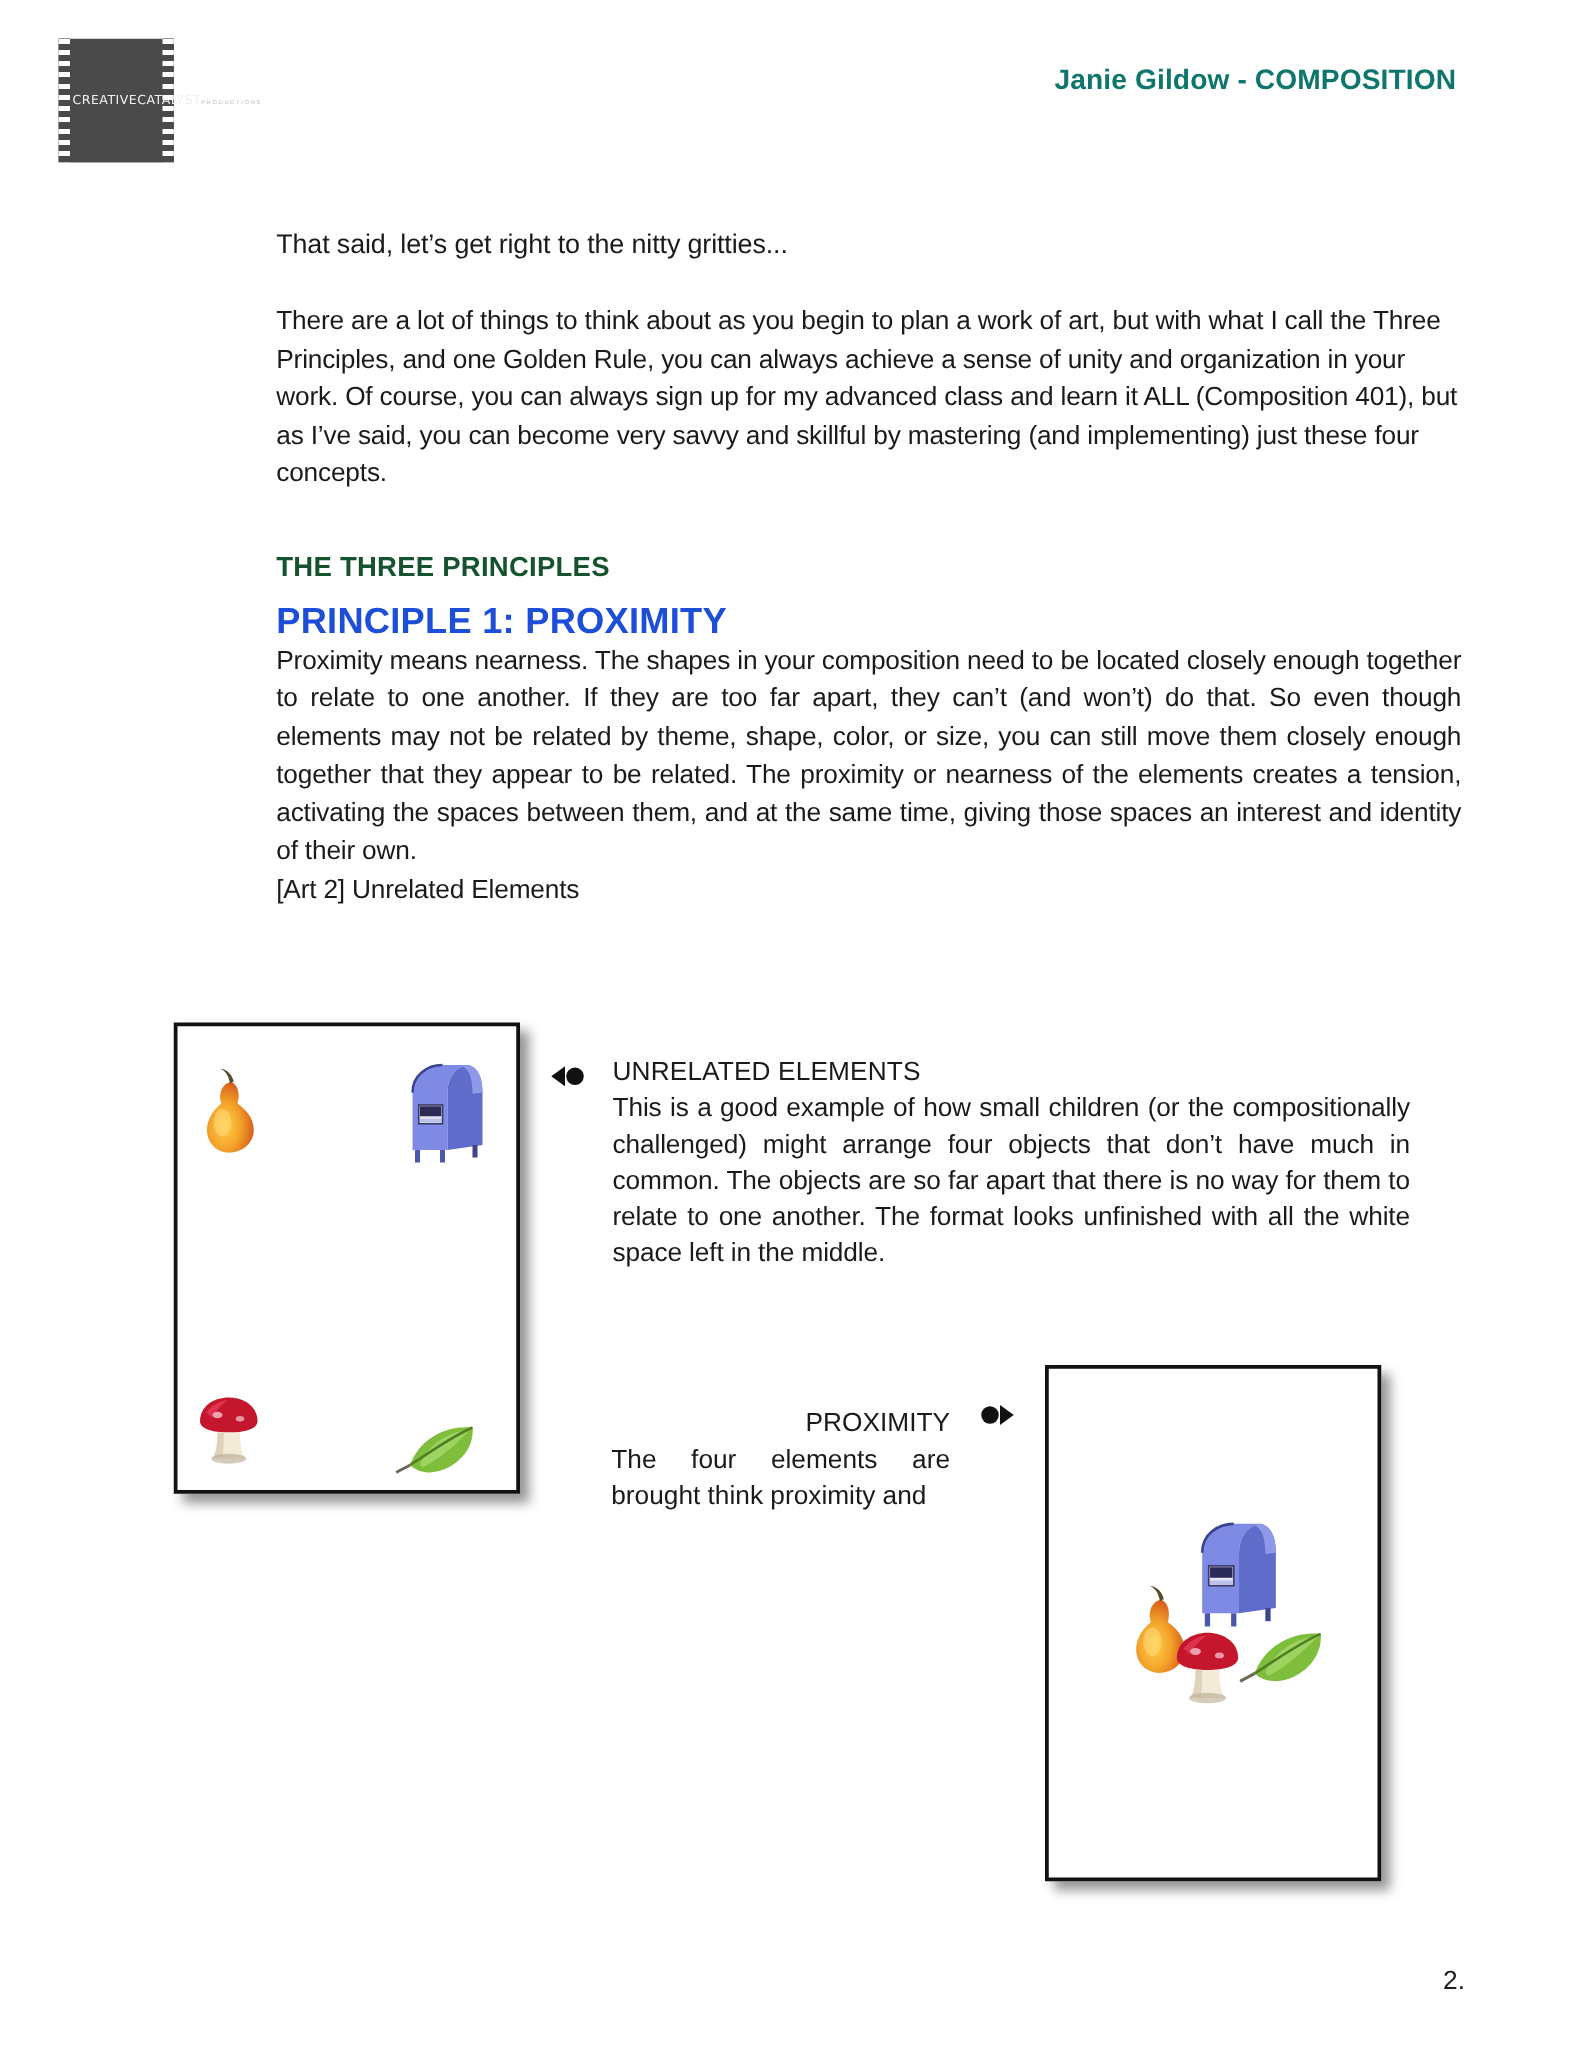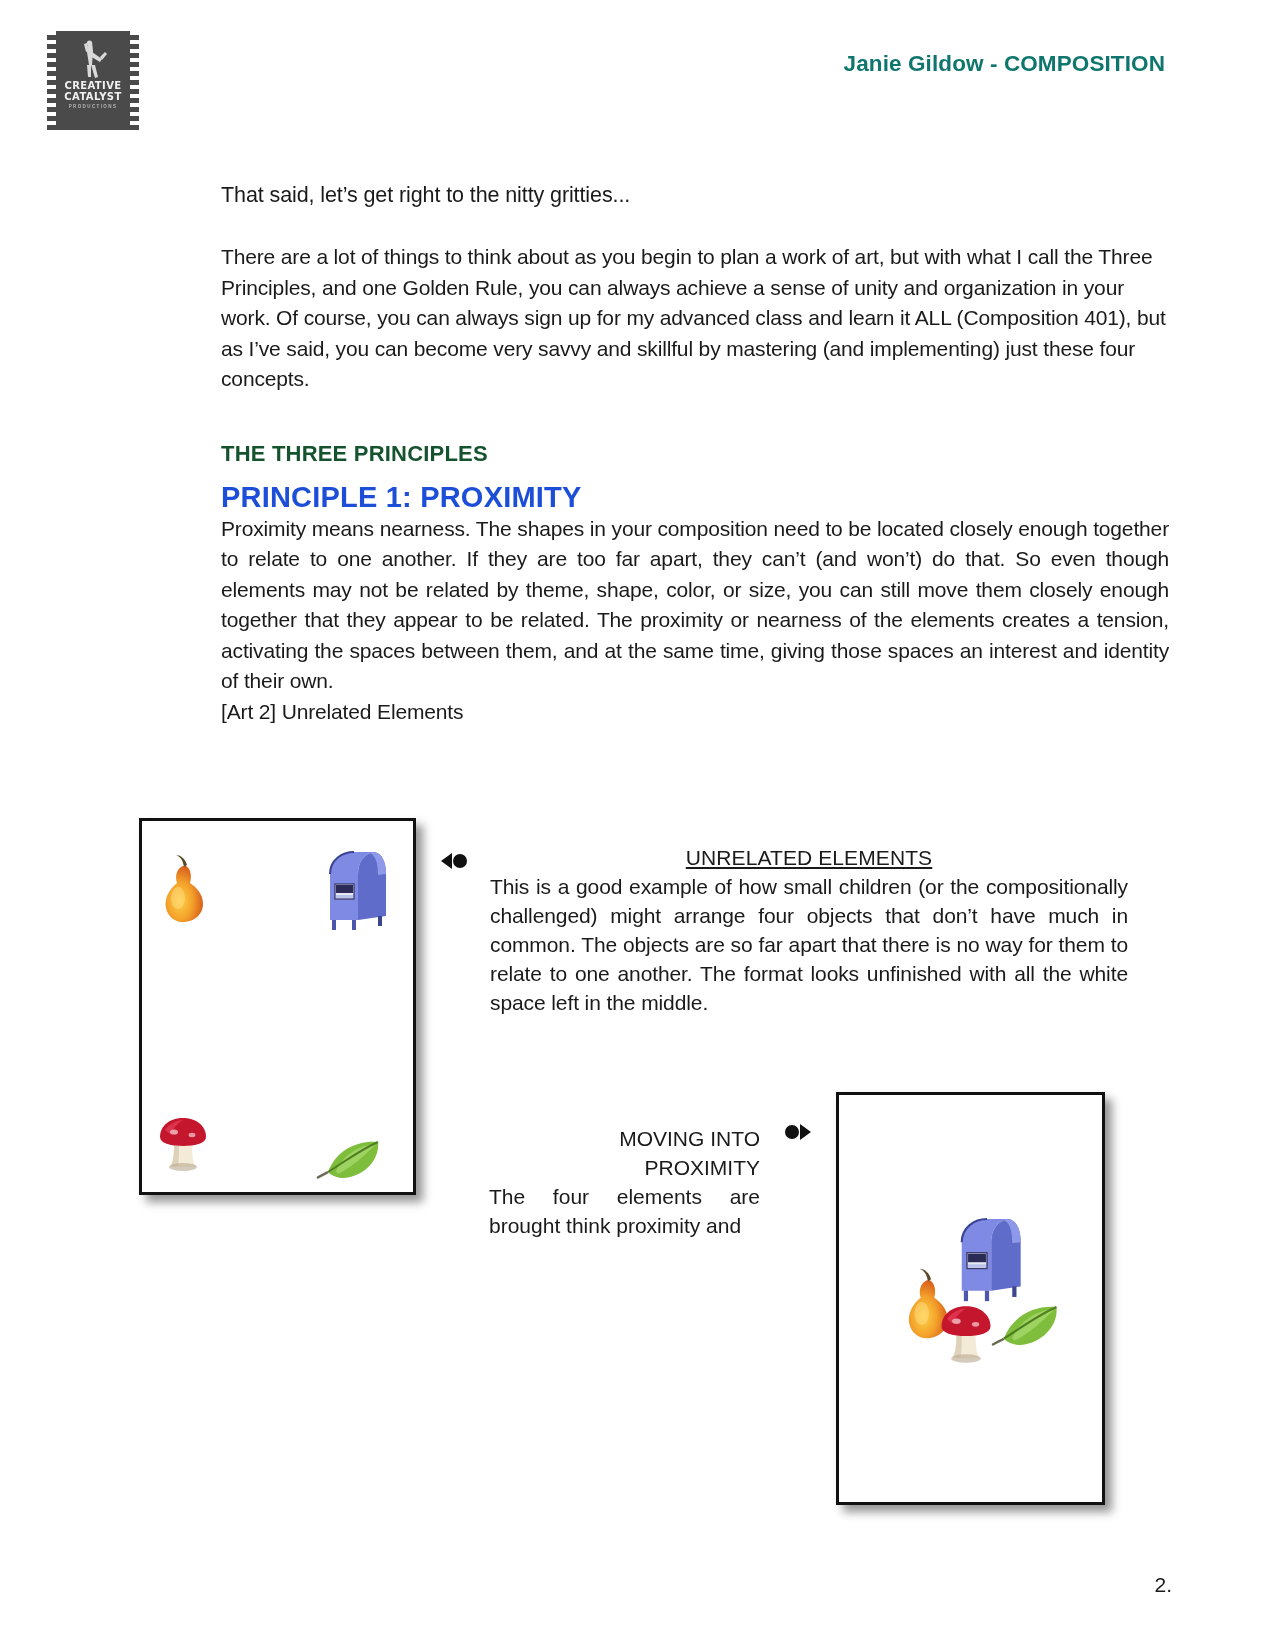--- a/index.html
+++ b/index.html
@@ -46,25 +46,24 @@
   }
   .perf.left { left: 0; }
   .perf.right { right: 0; }
   .logo-inner {
     position: absolute;
     left: 11px;
     right: 11px;
     top: 3px;
     bottom: 3px;
     display: flex;
-    flex-direction: column;
+    flex-direction: row;
     align-items: center;
     justify-content: flex-start;
     color: #e8e8e8;
-    font-weight: bold;
   }
   .logo-mark {
     margin-top: 6px;
     width: 34px;
     height: 40px;
   }
   .logo-word {
     font-size: 10px;
     letter-spacing: 0.4px;
     line-height: 11px;
@@ -162,22 +161,21 @@
     line-height: 29px;
     letter-spacing: -0.1px;
   }
   #caption-unrelated {
     left: 490px;
     top: 843px;
     width: 638px;
     text-align: justify;
   }
   #caption-unrelated .cap-title {
-    text-align: center;
-    text-decoration: underline;
+    text-align: left;
   }
   .cap-title {
     font-size: 21px;
     line-height: 29px;
     letter-spacing: 0.1px;
   }
   .arrow-left {
     position: absolute;
     left: 440px;
     top: 851px;
@@ -363,20 +361,19 @@
     </svg>
   </div>
 
   <svg class="arrow-right" viewBox="0 0 30 20">
     <circle cx="10" cy="10" r="7" fill="#111111"></circle>
     <path d="M29 10 L18 2 L18 18 Z" fill="#111111"></path>
   </svg>
 
   <div id="caption-proximity">
     <div class="shape-wrap"></div>
-    <div class="ralign">MOVING INTO</div>
     <div class="ralign">PROXIMITY</div>
     <div style="text-align:justify;">The four elements are brought think proximity and</div>
   </div>
 
   <div class="page-number">2.</div>
 
 </div>
 
 </body></html>

